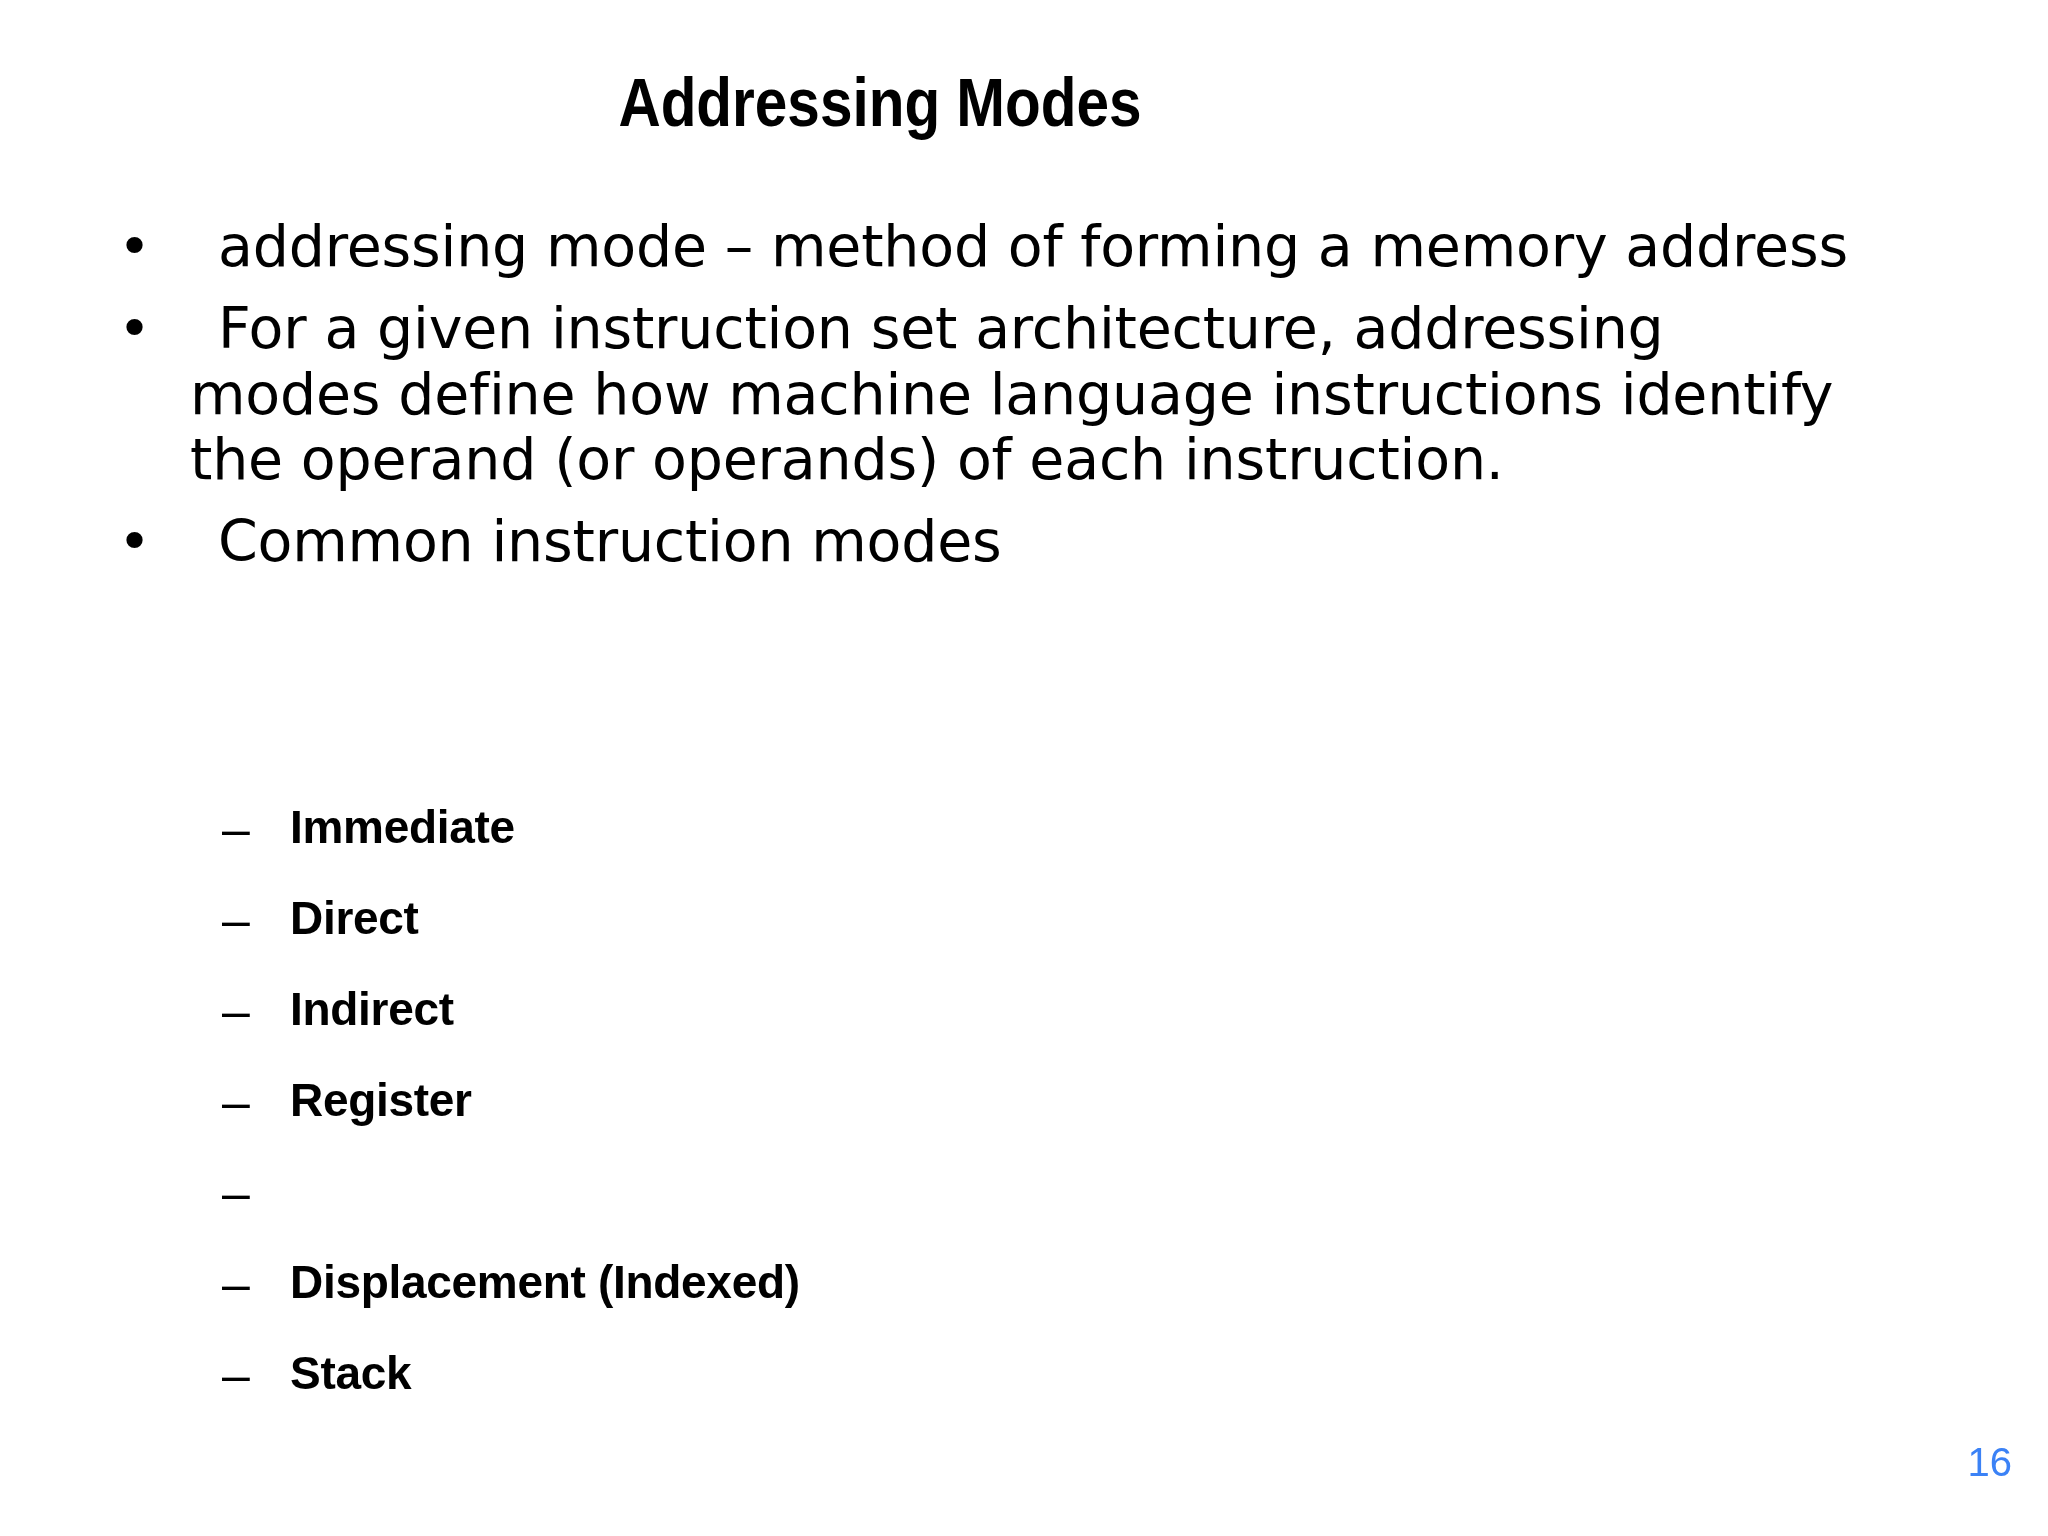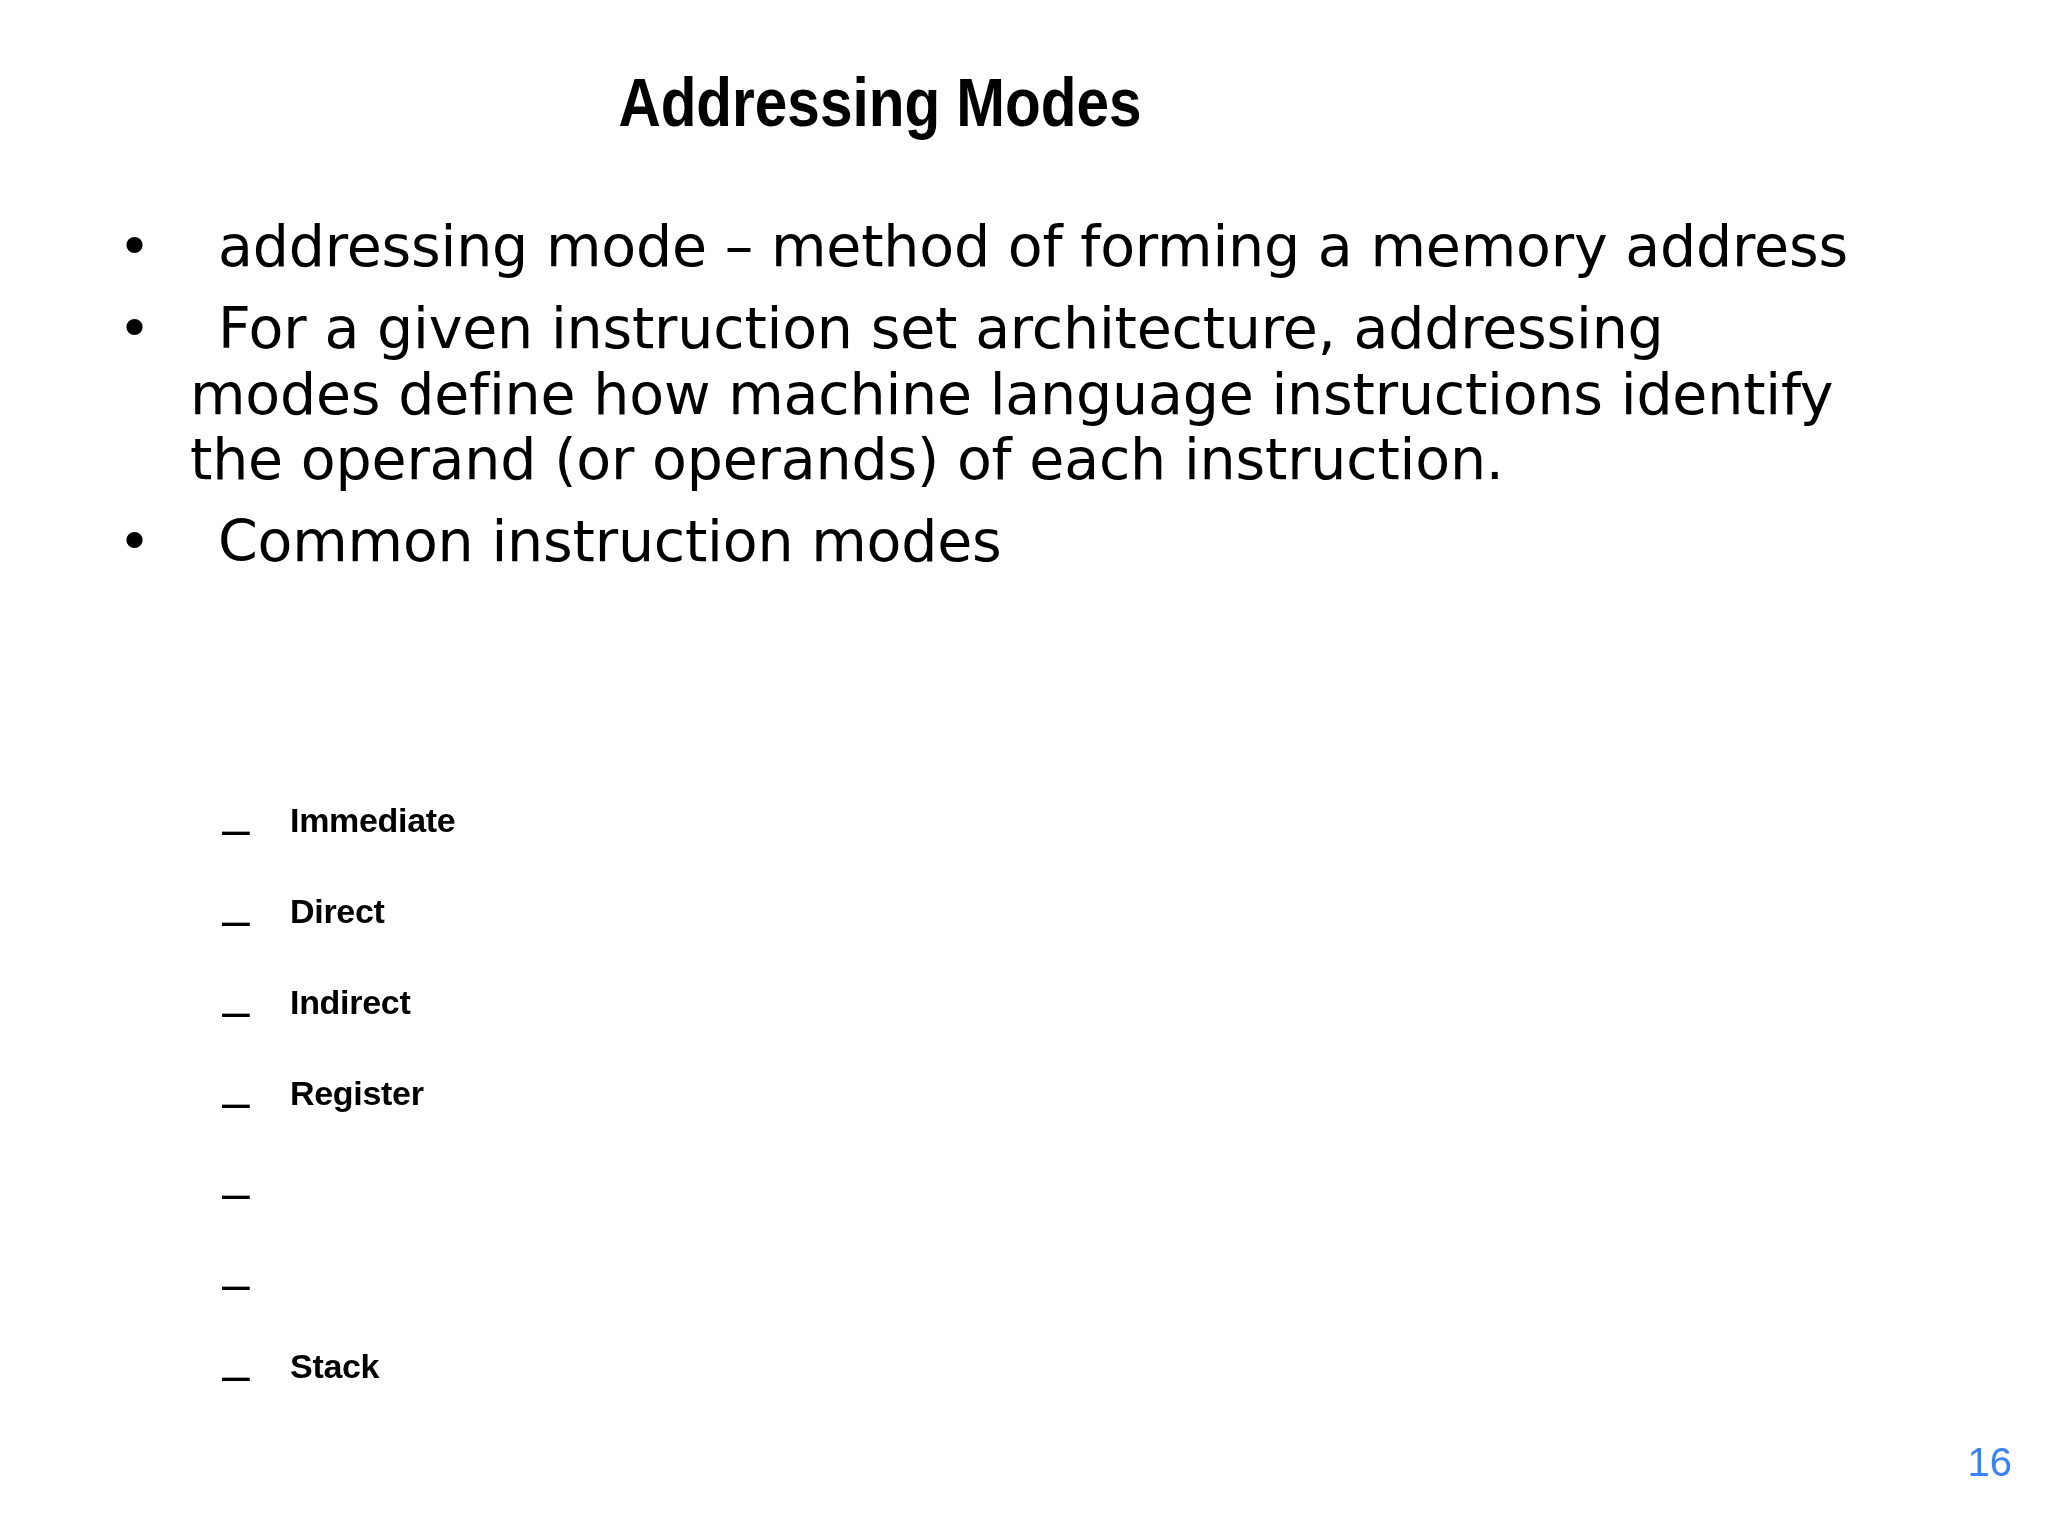--- a/index.html
+++ b/index.html
@@ -94,21 +94,21 @@
     top: 0;
     font-family: "Liberation Sans", sans-serif;
     font-weight: normal;
     font-size: 50px;
     line-height: 1.18;
   }
 
   .subbullet-text {
     font-family: "Liberation Sans", sans-serif;
     font-weight: bold;
-    font-size: 34px;
+    font-size: 46px;
     line-height: 1.18;
     letter-spacing: -0.3px;
     white-space: nowrap;
   }
 
   
   .page-number {
     position: absolute;
     right: 36px;
     bottom: 54px;
@@ -165,20 +165,21 @@
       <span class="subbullet-marker">–</span>
       <span class="subbullet-text">Register</span>
     </div>
 
     <div class="subbullet-row">
       <span class="subbullet-marker">–</span>
     </div>
 
     <div class="subbullet-row">
       <span class="subbullet-marker">–</span>
+      <span class="subbullet-text">Displacement (Indexed)</span>
     </div>
 
     <div class="subbullet-row">
       <span class="subbullet-marker">–</span>
       <span class="subbullet-text">Stack</span>
     </div>
 
   </div>
 
   <div class="page-number">16</div>

